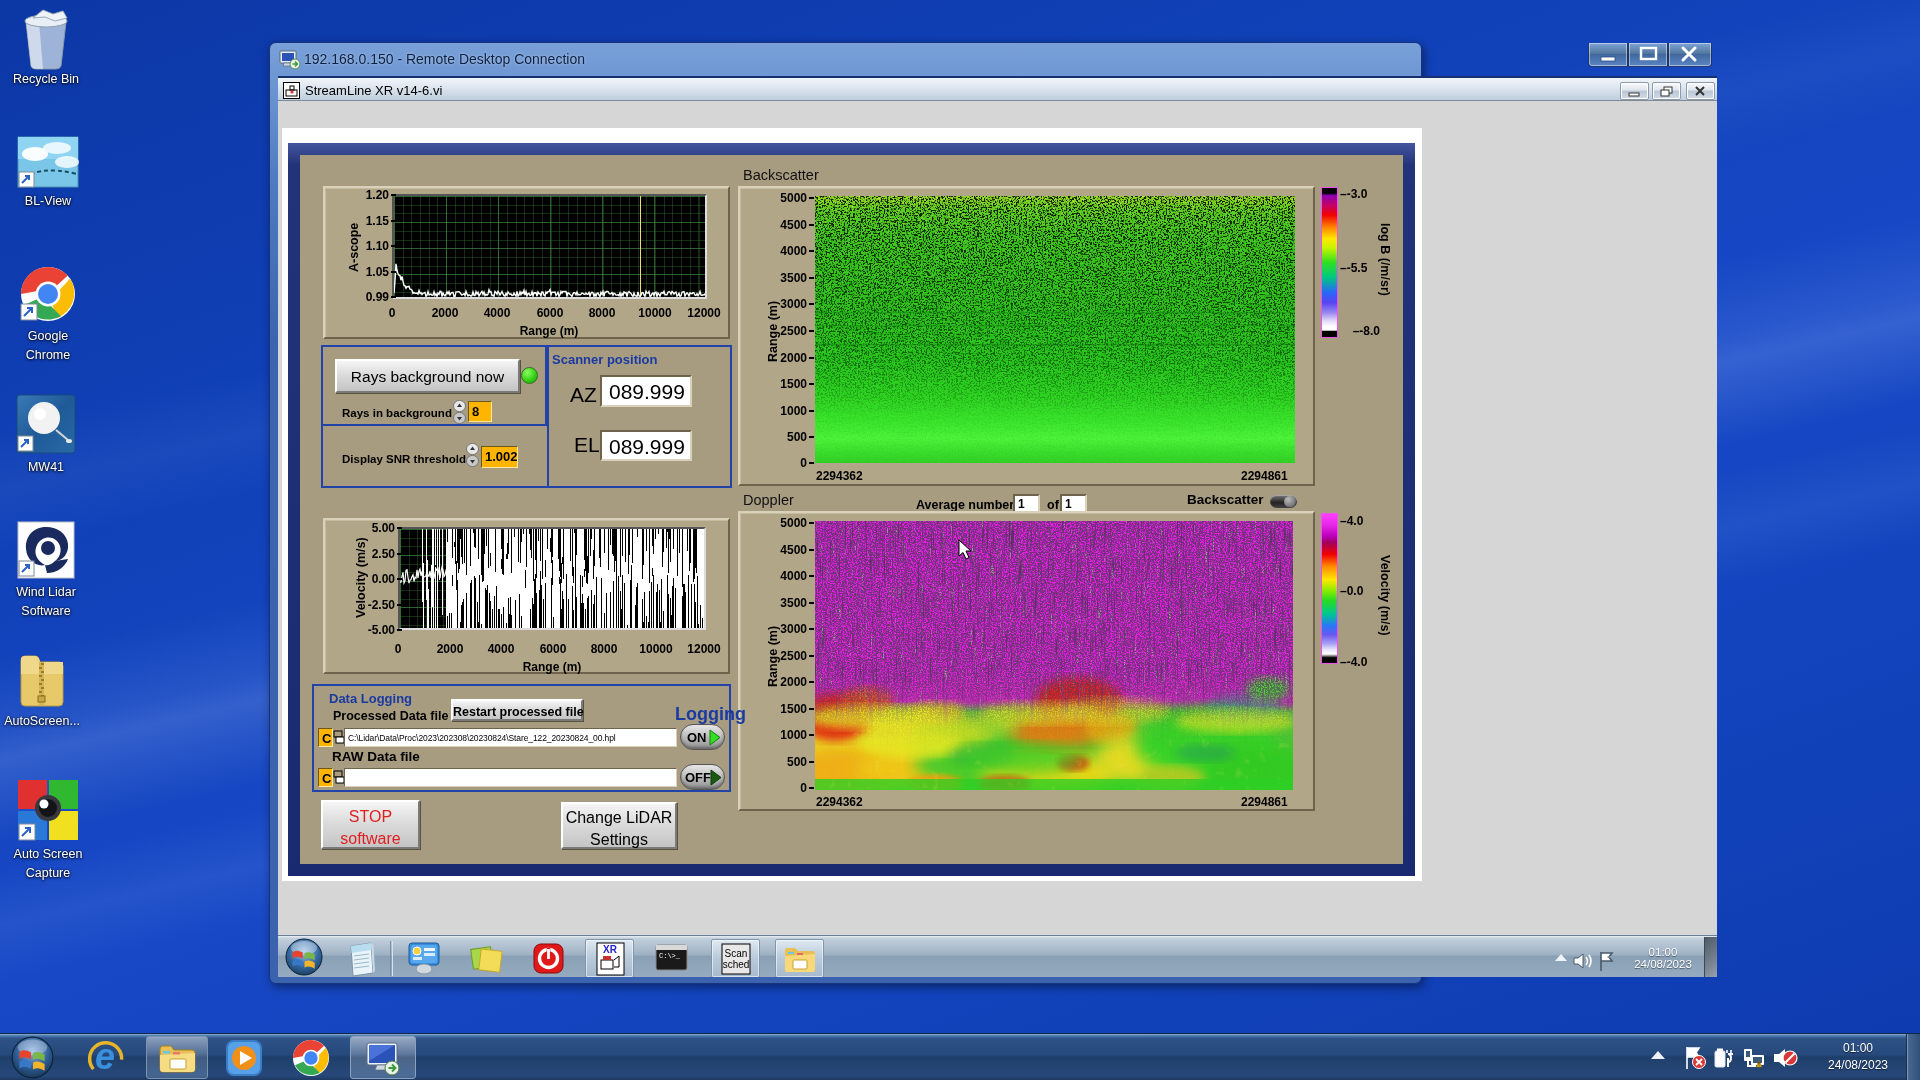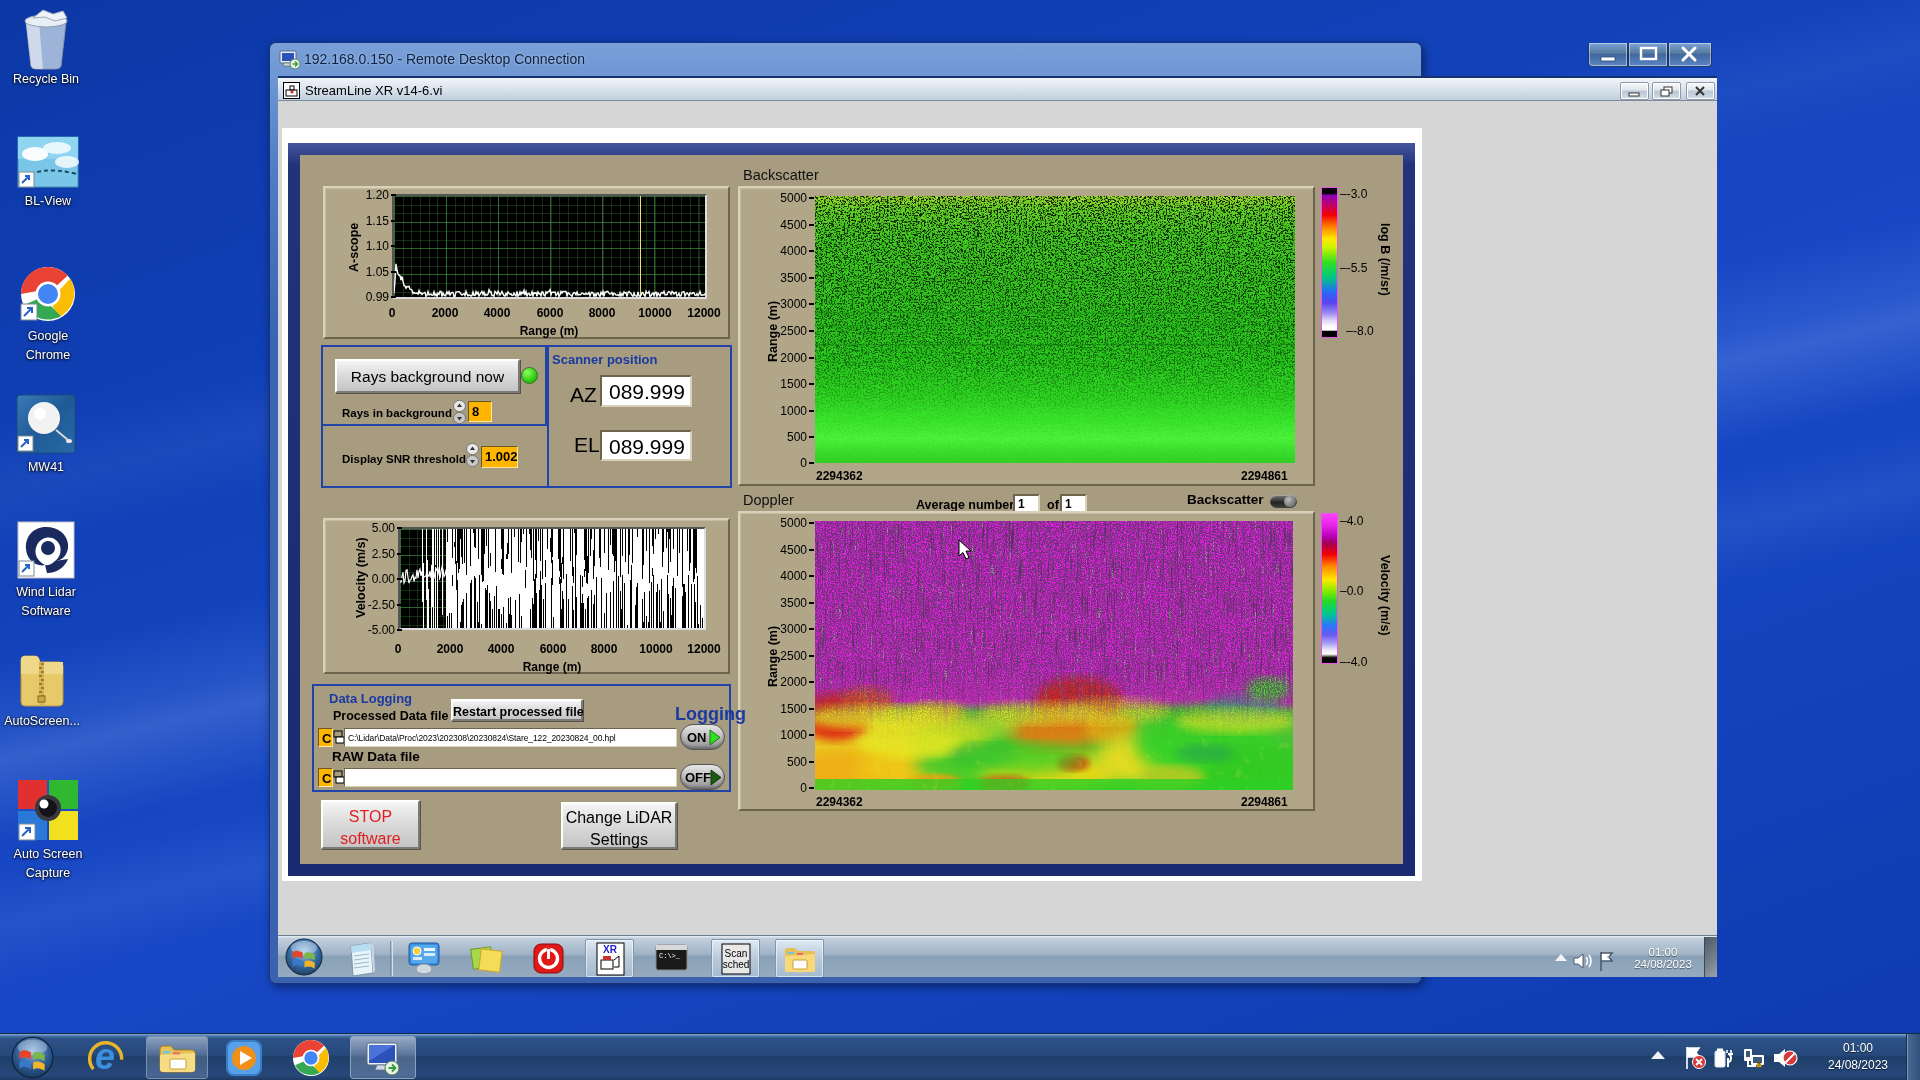--- a/index.html
+++ b/index.html
@@ -26,21 +26,21 @@
 #tabrow{position:absolute;left:0;top:25px;width:1439px;height:28px;background:#d4d4d4}
 .tab{position:absolute;top:3px;height:25px;white-space:nowrap;overflow:hidden;background:linear-gradient(180deg,#fdfdfd,#ececec 60%,#d8d8d8);border:1px solid #9a9a9a;border-bottom:none;font-weight:bold;font-size:14px;text-align:center;padding-top:4px;color:#000}
 .tabactive{position:absolute;top:0px;height:29px;white-space:nowrap;background:#fff;border:1px solid #8a8a8a;border-bottom:none;font-weight:bold;font-size:14.5px;text-align:center;padding-top:5px;z-index:3}
 #page{position:absolute;left:4px;top:52px;width:1140px;height:753px;background:#fff}
 #panelframe{position:absolute;left:6px;top:15px;width:1127px;height:733px;background:linear-gradient(180deg,#44569e 0%,#233379 3%,#1a2a70 100%);}
 #panel{position:absolute;left:12px;top:12px;width:1103px;height:709px;background:#a89c80}
 
 .raised{position:absolute;background:#b2a689;border-top:2px solid #d9d1ba;border-left:2px solid #d9d1ba;border-right:2px solid #6e644e;border-bottom:2px solid #6e644e;box-shadow:inset 1px 1px 0 #c5bba0}
 .plot{position:absolute;background:#000;border-top:2px solid #555;border-left:2px solid #555;border-right:2px solid #ddd;border-bottom:2px solid #ddd}
 .blab{position:absolute;font-weight:bold;font-size:12px;color:#000;white-space:nowrap}
-.ylab{position:absolute;font-weight:normal;font-size:12px;color:#000;text-align:right;white-space:nowrap}
+.ylab{position:absolute;font-weight:bold;font-size:12px;color:#000;text-align:right;white-space:nowrap}
 .bluebox{position:absolute;border:2px solid #2243a8}
 .bluelab{position:absolute;font-weight:bold;color:#1a3aa2;white-space:nowrap}
 .btn3d{position:absolute;background:linear-gradient(180deg,#f5f5f5,#dcdcdc 45%,#c4c4c4);border-top:2px solid #fff;border-left:2px solid #fff;border-right:2px solid #7a7a7a;border-bottom:2px solid #7a7a7a;box-shadow:1px 1px 0 #5a523e;text-align:center;color:#000}
 .orange{position:absolute;background:#ffb400;border-top:1px solid #6b5a20;border-left:1px solid #6b5a20;border-right:1px solid #ffe8a0;border-bottom:1px solid #ffe8a0;font-weight:bold;font-size:13px;color:#000;padding:2px 0 0 3px}
 .wfield{position:absolute;background:#fff;border-top:2px solid #6e644e;border-left:2px solid #6e644e;border-right:2px solid #d9d1ba;border-bottom:2px solid #d9d1ba}
 .spin{position:absolute;width:13px;height:24px}
 .rot{position:absolute;font-weight:bold;font-size:12.5px;white-space:nowrap;transform-origin:0 0}
 </style></head>
 <body>
 <div id="s">
@@ -334,21 +334,21 @@
               <div class="ylab" style="left:461px;top:275px;width:46px">500</div>
               <div class="abs" style="left:509px;top:281px;width:5px;height:1.5px;background:#000"></div>
               <div class="ylab" style="left:461px;top:301px;width:46px">0</div>
               <div class="abs" style="left:509px;top:307px;width:5px;height:1.5px;background:#000"></div>
 <div class="rot" style="left:466px;top:207px;transform:rotate(-90deg)">Range (m)</div>
 <div class="blab" style="left:516px;top:314px">2294362</div>
 <div class="blab" style="left:941px;top:314px">2294861</div>
 <div class="abs" style="left:1021px;top:32px;width:17px;height:151px;border:1px solid #f050f0;background:linear-gradient(180deg,#000 0,#000 3.5%,#8a00b0 5%,#c00070 11%,#f00000 18%,#ff8000 26%,#ffe800 34%,#c8f400 40%,#30e020 50%,#00c882 60%,#2868f8 70%,#5844f0 77%,#9c8cf0 84%,#e0d8f8 89%,#ffffff 93%,#ffffff 95.5%,#000 96%,#000 100%)"></div>
 <div class="ylab" style="left:1040px;top:32px;width:40px;text-align:left">–-3.0</div>
 <div class="ylab" style="left:1040px;top:106px;width:40px;text-align:left">–-5.5</div>
-<div class="ylab" style="left:1040px;top:169px;width:40px;text-align:center">–-8.0</div>
+<div class="ylab" style="left:1040px;top:169px;width:40px;text-align:right">–-8.0</div>
 <div class="rot" style="left:1092px;top:68px;transform:rotate(90deg)">log B (/m/sr)</div>
 
 <div class="abs" style="left:443px;top:337px;font-size:14.5px;color:#111">Doppler</div>
 <div class="blab" style="left:616px;top:343px;font-size:12.5px">Average number</div>
 <div class="wfield" style="left:713px;top:339px;width:27px;height:19px;font-size:12px;font-weight:bold;padding:1px 0 0 3px">1</div>
 <div class="blab" style="left:747px;top:343px;font-size:12.5px">of</div>
 <div class="wfield" style="left:760px;top:339px;width:27px;height:19px;font-size:12px;font-weight:bold;padding:1px 0 0 3px">1</div>
 <div class="blab" style="left:887px;top:337px;font-size:13.5px">Backscatter</div>
 <div class="abs" style="left:970px;top:340px;width:27px;height:13px;border-radius:7px;background:linear-gradient(180deg,#777,#222 60%,#444);box-shadow:inset 0 1px 1px rgba(255,255,255,.4)">
                 <div class="abs" style="left:14px;top:1px;width:12px;height:11px;border-radius:6px;background:radial-gradient(circle at 35% 30%,#bbb,#555)"></div>

